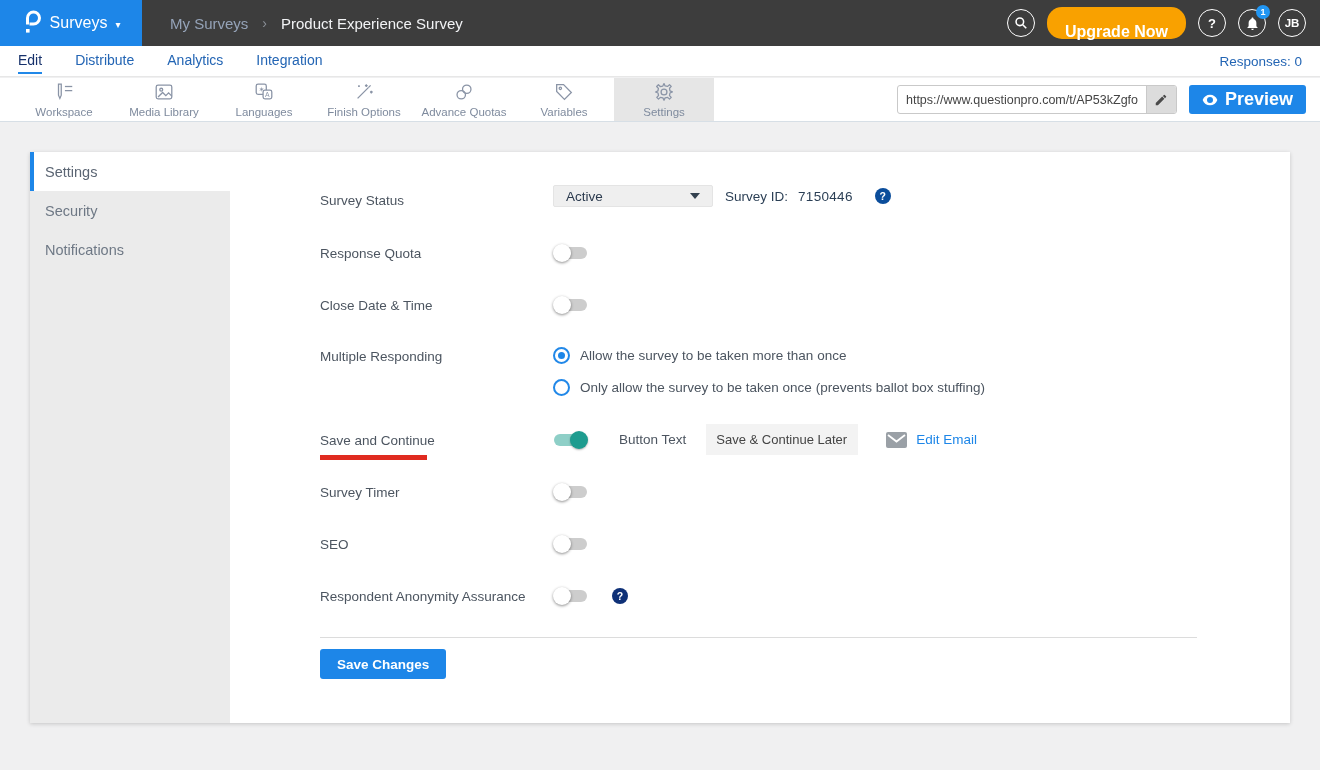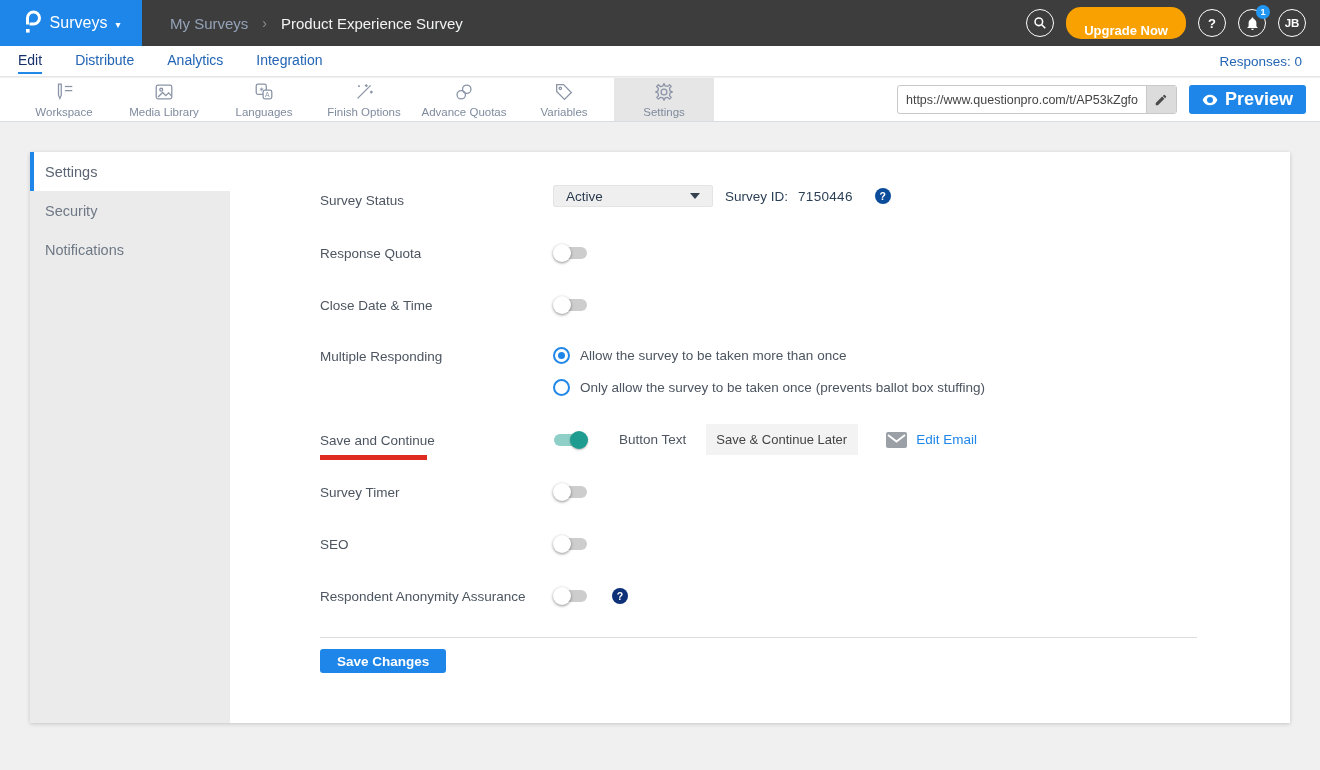--- a/index.html
+++ b/index.html
@@ -15,21 +15,21 @@
   .topbar { position:absolute; left:0; top:0; width:1320px; height:46px; background:#3d3d3d; display:flex; align-items:center; }
   .logo-box { width:142px; height:52px; background:#1d86e8; display:flex; align-items:center; justify-content:center; gap:8px; cursor:pointer; }
   .logo-box .app-label { color:#fff; font-size:16px; }
   .logo-box .caret { color:#fff; font-size:10px; margin-top:2px; }
   .breadcrumb { display:flex; align-items:center; gap:14px; margin-left:28px; font-size:15px; }
   .bc-parent { color:#95a3b8; cursor:pointer; }
   .bc-sep { color:#8a8f96; font-size:14px; }
   .bc-current { color:#f2f3f5; }
   .topbar-right { margin-left:auto; display:flex; align-items:center; gap:12px; padding-right:14px; }
   .circle-icon { width:28px; height:28px; border:1.6px solid #fff; border-radius:50%; display:flex; align-items:center; justify-content:center; color:#fff; font-weight:bold; font-size:13px; cursor:pointer; position:relative; flex:none; }
-  .upgrade-btn { background:#f9a100; color:#fff; font-weight:bold; font-size:13px; border:none; border-radius:15px; height:28px; padding:16px 18px; cursor:pointer; }
+  .upgrade-btn { background:#f9a100; color:#fff; font-weight:bold; font-size:16px; border:none; border-radius:15px; height:28px; padding:16px 18px; cursor:pointer; }
   .badge { position:absolute; top:-5px; right:-5px; width:14px; height:14px; background:#2196f3; border-radius:50%; color:#fff; font-size:9px; font-weight:bold; display:flex; align-items:center; justify-content:center; }
   
   .tabrow { position:absolute; left:0; top:46px; width:1320px; height:31px; background:#fff; border-bottom:1px solid #e7e7e7; display:flex; align-items:center; padding:0 18px; gap:33px; }
   .tab { font-size:14px; color:#2365b4; cursor:pointer; padding:4px 0 6px; }
   .tab.on { color:#16316b; border-bottom:2px solid #2188e8; padding-bottom:4px; }
   .responses { margin-left:auto; color:#2365b4; font-size:13.5px; }
   
   .toolbar { position:absolute; left:0; top:78px; width:1320px; height:44px; background:#fff; border-bottom:1px solid #d7dfe6; display:flex; align-items:stretch; padding-left:14px; }
   .tool-item { width:100px; display:flex; flex-direction:column; align-items:center; justify-content:center; gap:3px; cursor:pointer; color:#8a94a6; }
   .tool-item.on { background:#e6e6e6; }
@@ -62,21 +62,21 @@
   
   .radio { width:17px; height:17px; border:2px solid #2188e8; border-radius:50%; position:relative; cursor:pointer; flex:none; }
   .radio.on::after { content:""; position:absolute; left:3px; top:3px; width:7px; height:7px; background:#1d86e8; border-radius:50%; }
   .radio-label { font-size:13.5px; color:#4c5560; margin-left:10px; }
   .red-underline { position:absolute; left:290px; top:303px; width:107px; height:5px; background:#e02b20; }
   .btxt-label { font-size:13.5px; color:#4c5560; margin-left:31px; }
   .btxt-input { width:152px; height:31px; background:#f3f3f3; border:none; outline:none; margin-left:20px; padding:0 10px; font-size:13px; color:#444; font-family:"Liberation Sans",sans-serif; }
   .mail-icon { margin-left:28px; cursor:pointer; display:flex; }
   .edit-email { font-size:13.5px; color:#1d86e8; margin-left:9px; cursor:pointer; }
   .divider { position:absolute; left:290px; top:485px; width:877px; height:1px; background:#dcdcdc; }
-  .save-btn { position:absolute; left:290px; top:497px; height:24px; background:#1d86e8; color:#fff; border:none; border-radius:3px; font-size:13.5px; font-weight:bold; padding:0 17px; cursor:pointer; font-family:"Liberation Sans",sans-serif; }
+  .save-btn { position:absolute; left:290px; top:497px; height:30px; background:#1d86e8; color:#fff; border:none; border-radius:3px; font-size:13.5px; font-weight:bold; padding:0 17px; cursor:pointer; font-family:"Liberation Sans",sans-serif; }
 </style>
 </head>
 <body>
 
 <div class="topbar">
   <div class="logo-box">
     <svg width="20" height="26" viewBox="0 0 20 26">
       <path d="M5.5 14.5 V8 a6 6 0 0 1 6 -6 a6 6 0 0 1 0 12 H7.5" fill="none" stroke="#fff" stroke-width="3"></path>
       <rect x="4" y="19" width="3.6" height="3.6" fill="#fff"></rect>
     </svg>

